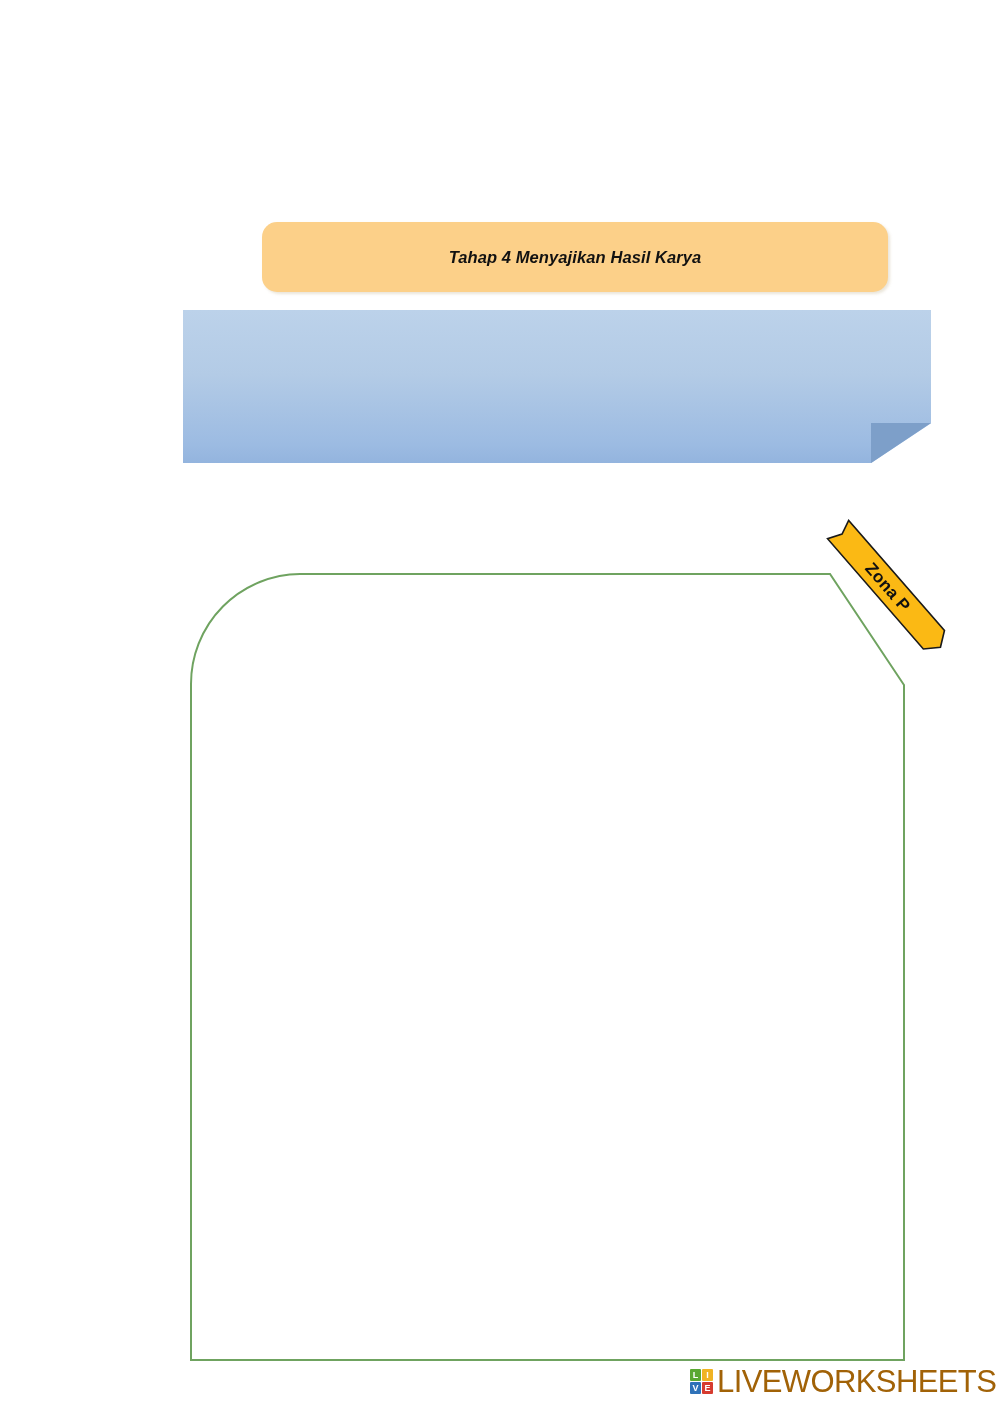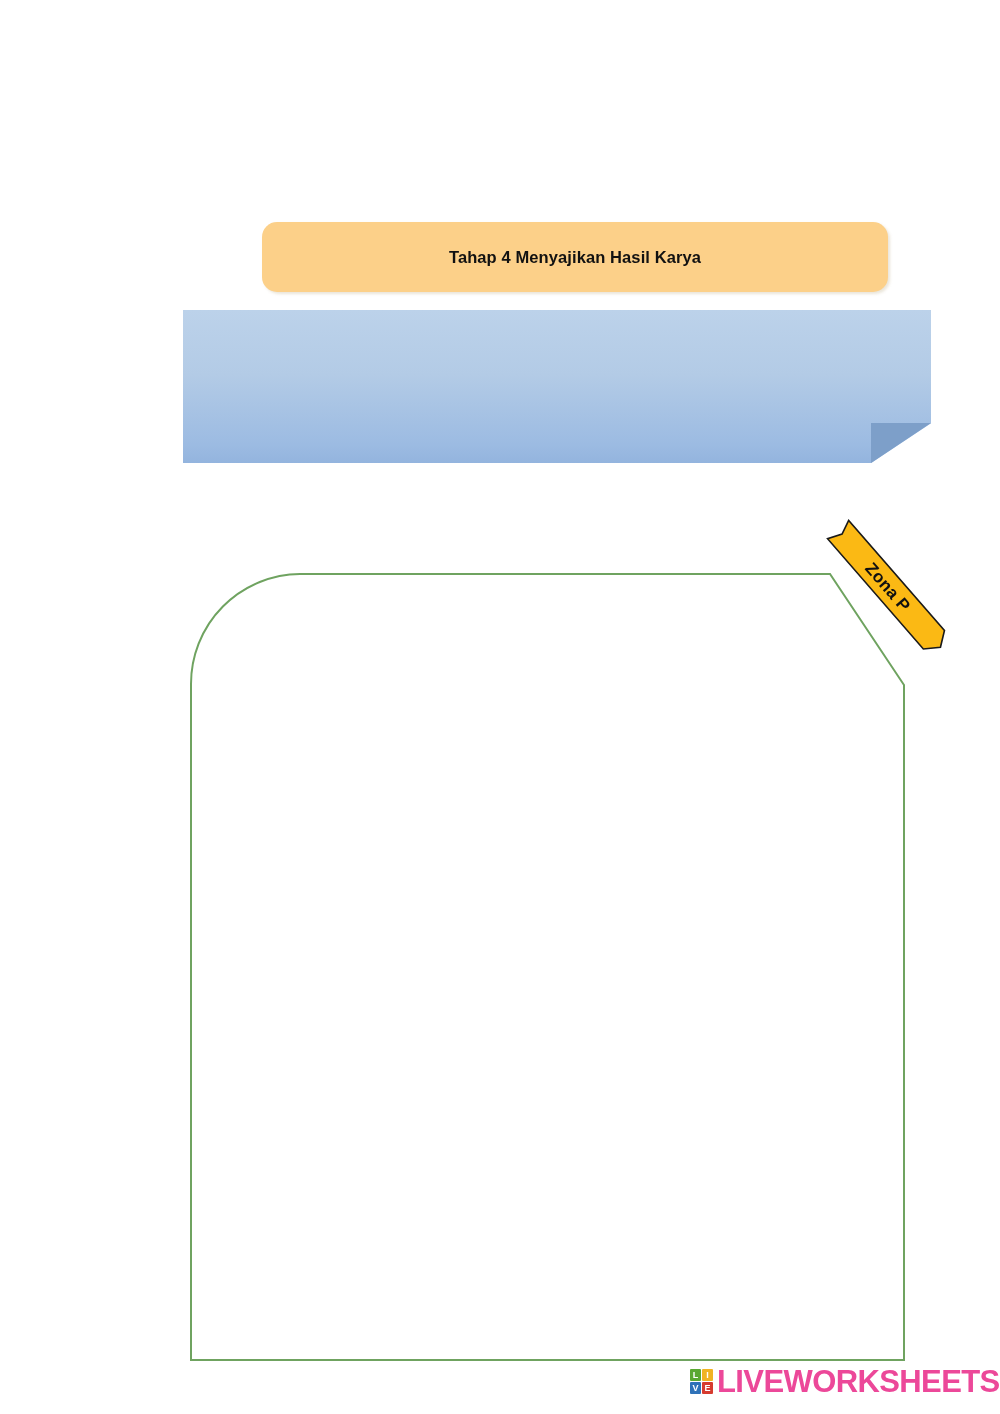--- a/index.html
+++ b/index.html
@@ -37,20 +37,21 @@
     align-items: center;
     justify-content: center;
   }
   .title-banner-text {
     font-size: 16.5px;
     font-weight: bold;
     color: #111111;
     letter-spacing: 0.1px;
     text-align: left;
     white-space: nowrap;
+    font-style: italic;
   }
 
   
   .instruction-box {
     position: absolute;
     left: 183px;
     top: 310px;
     width: 748px;
     height: 153px;
     background: linear-gradient(180deg, #bcd2ea 0%, #b3cbe6 42%, #9cbbe2 88%, #93b4de 100%);
@@ -137,22 +138,22 @@
     color: #ffffff;
     line-height: 1;
     border-radius: 1px;
   }
   .lw-b-l { background: #5aa832; }
   .lw-b-i { background: #f0b323; }
   .lw-b-v { background: #2f72b8; }
   .lw-b-e { background: #d63b2f; }
   .lw-wordmark {
     font-size: 31px;
-    font-weight: bold;
-    color: #ec4899;
+    font-weight: normal;
+    color: #a16207;
     letter-spacing: -0.6px;
     line-height: 1;
   }
 </style>
 </head>
 <body>
 
 <div class="page">
 
   <div class="title-banner">

